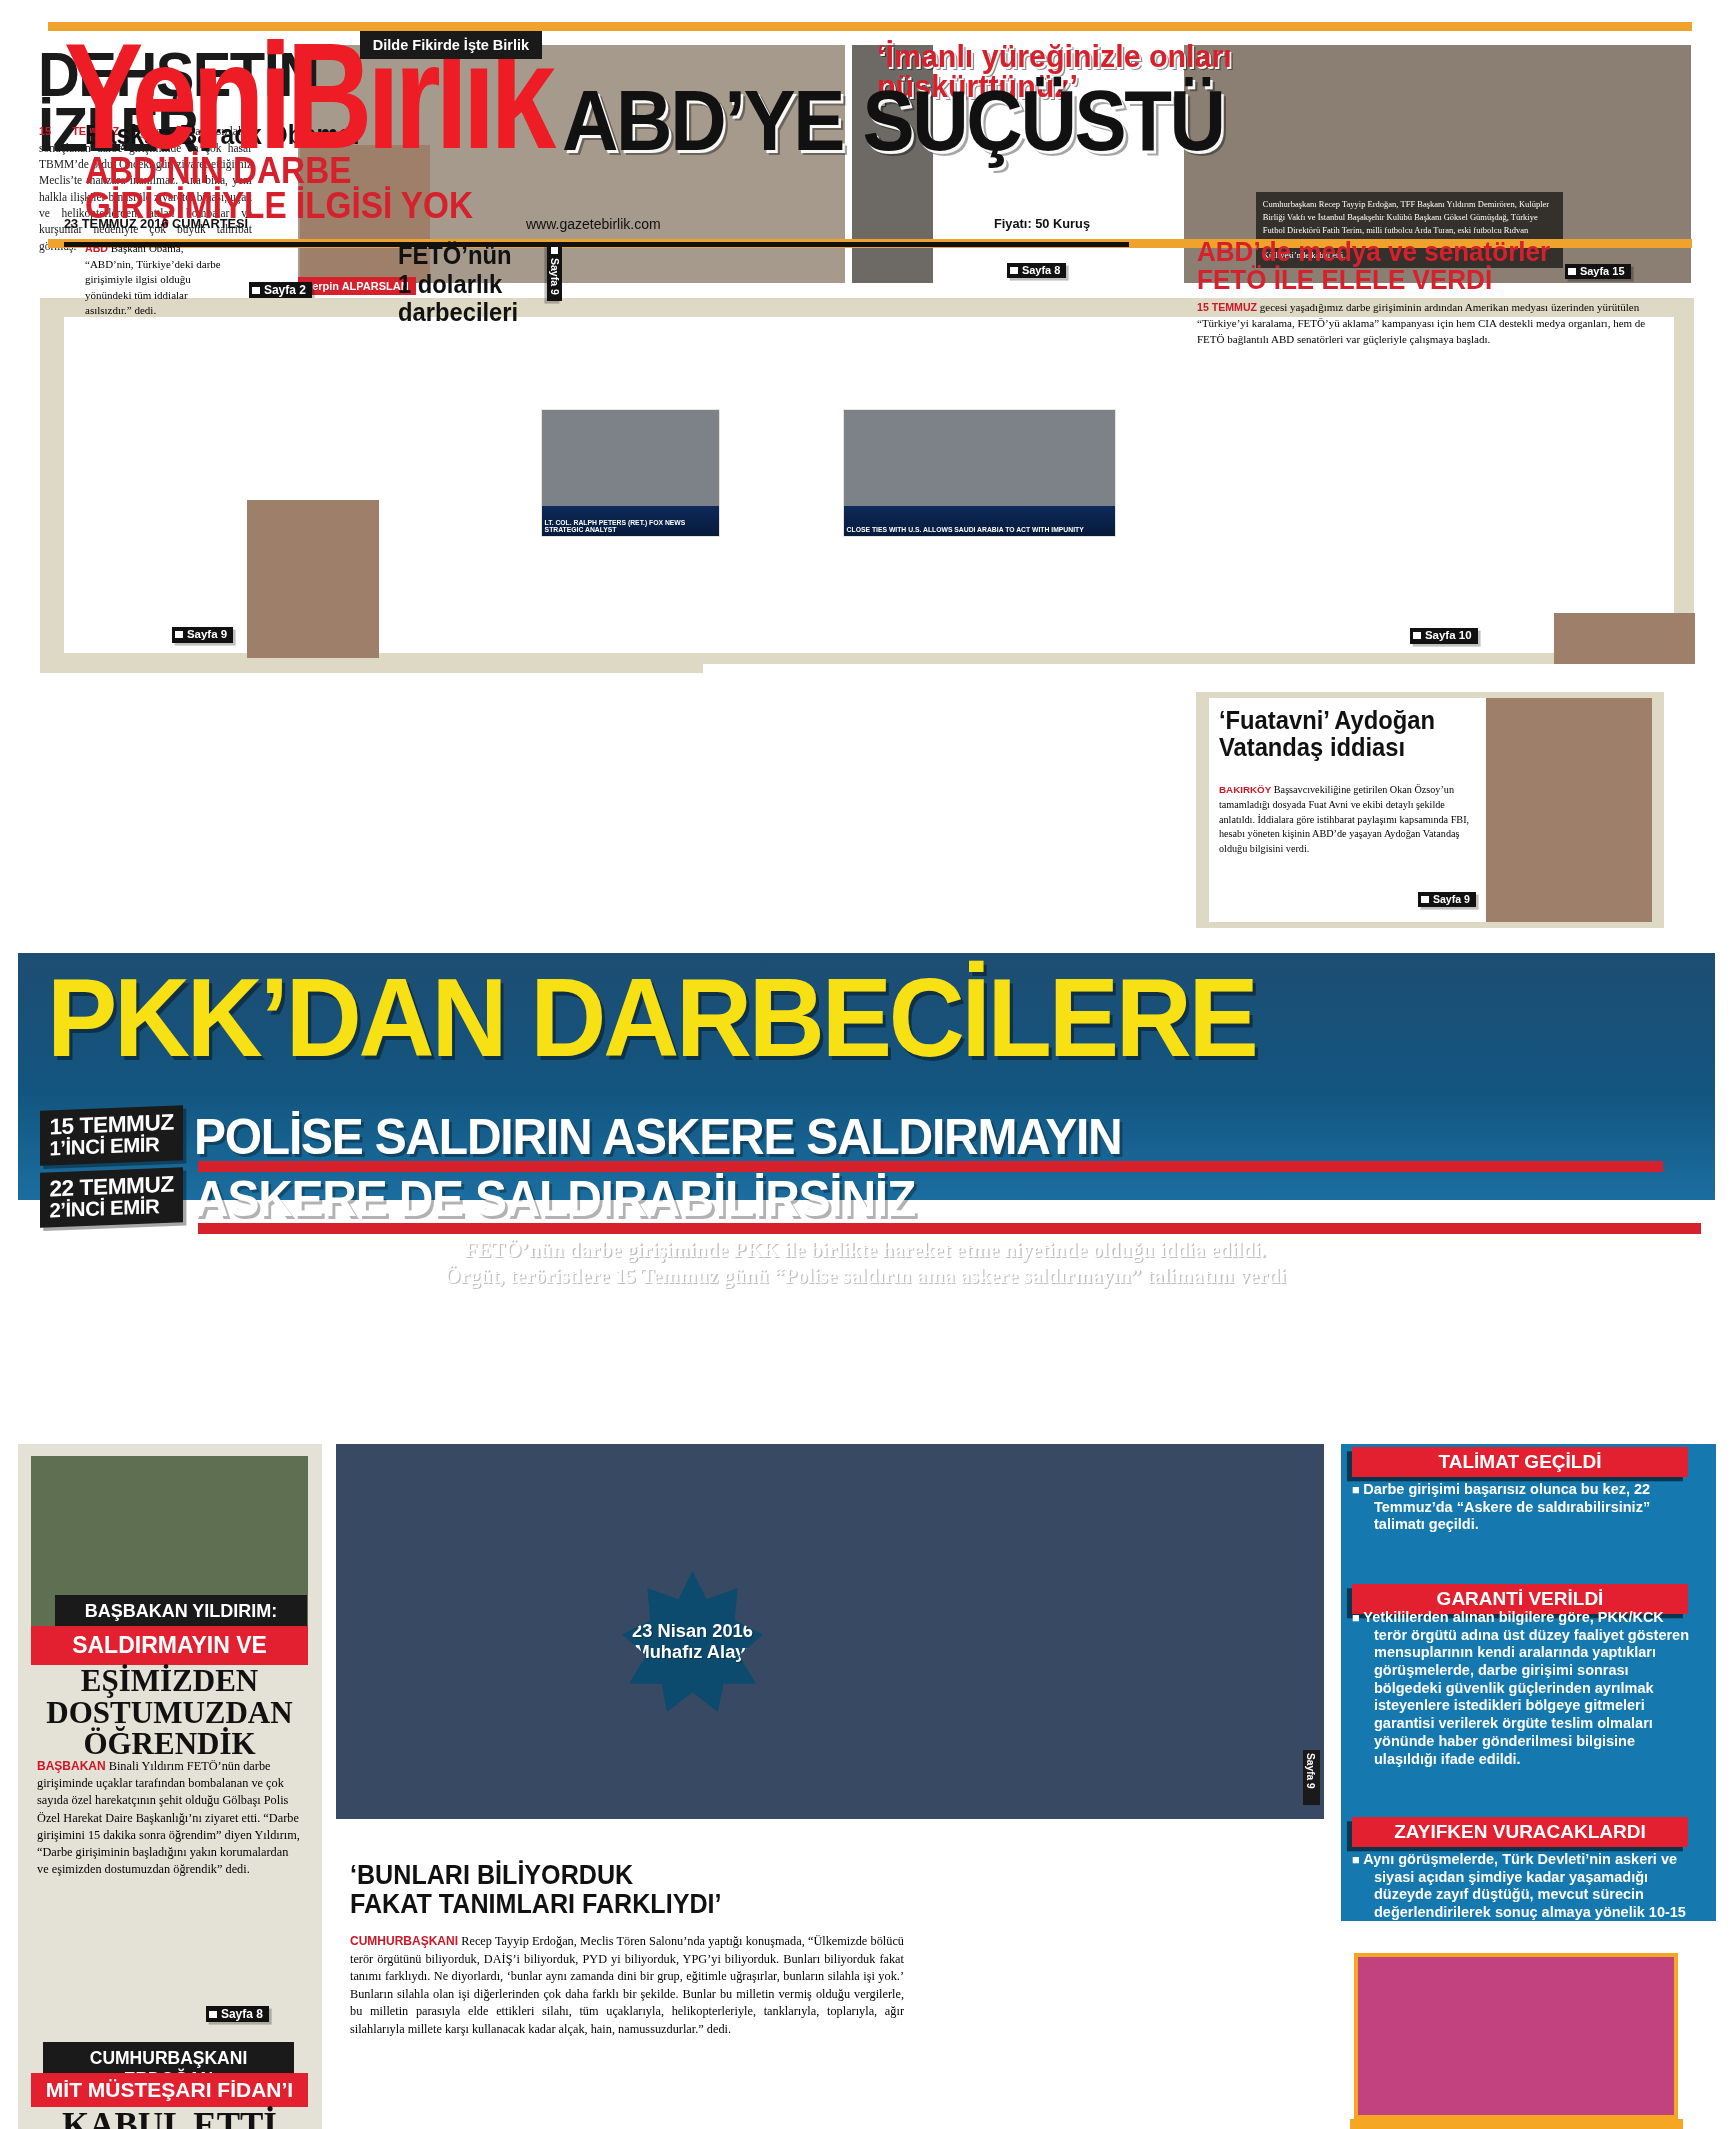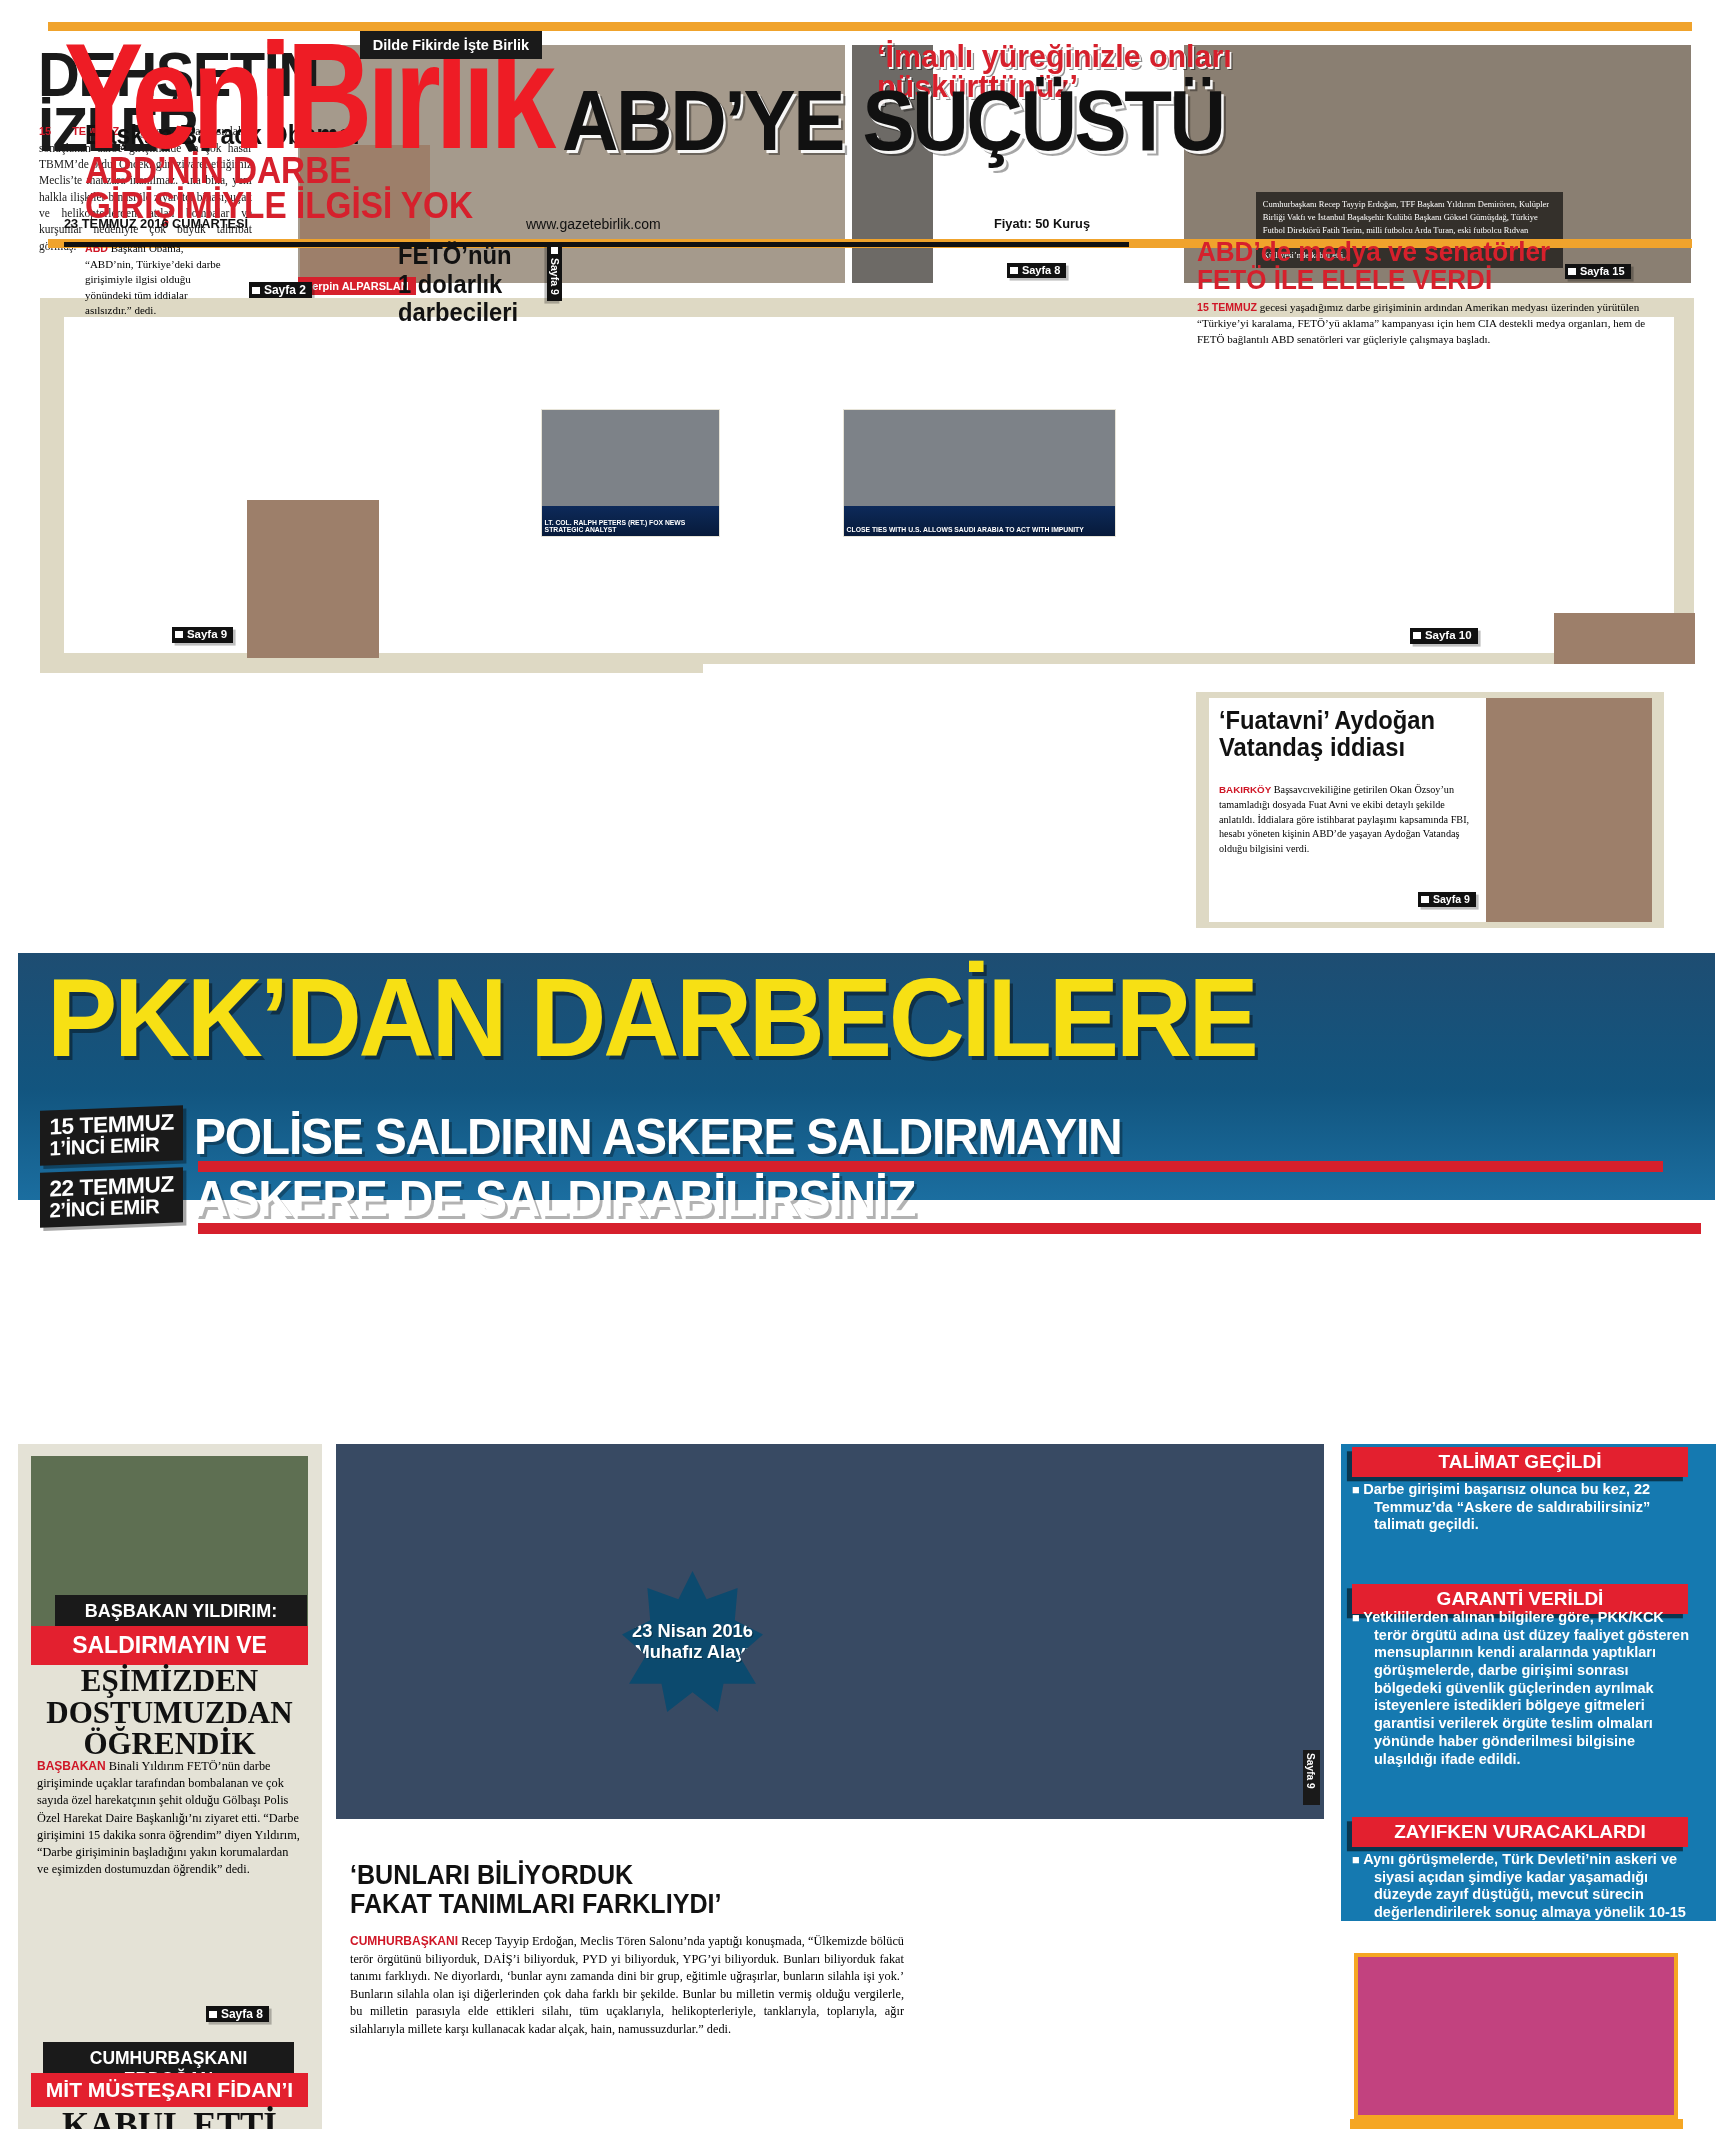--- a/index.html
+++ b/index.html
@@ -418,20 +418,24 @@
   <div class="emir-badge" id="emir2">
     <span>22 TEMMUZ</span>
     <small>2’İNCİ EMİR</small>
   </div>
 
   <div class="redline" id="redline1"></div>
   <div class="sub-white" id="sub1">POLİSE SALDIRIN ASKERE SALDIRMAYIN</div>
   <div class="redline" id="redline2"></div>
   <div class="sub-white" id="sub2">ASKERE DE SALDIRABİLİRSİNİZ</div>
 
+  <div class="abs" id="spot">
+    <div>FETÖ’nün darbe girişiminde PKK ile birlikte hareket etme niyetinde olduğu iddia edildi.</div>
+    <div>Örgüt, teröristlere 15 Temmuz günü “Polise saldırın ama askere saldırmayın” talimatını verdi</div>
+  </div>
 
   <div class="abs" id="colleft"></div>
   <div class="abs photo green" id="left-photo"></div>
   <div class="abs" id="basbakan-kicker">BAŞBAKAN YILDIRIM:</div>
   <div class="abs" id="korumalardan">SALDIRMAYIN VE</div>
   <div class="abs" id="esimizden">EŞİMİZDEN DOSTUMUZDAN ÖĞRENDİK</div>
   <div class="abs" id="basbakan-body">
     <span class="red sans" style="font-weight:bold; font-size:12px;">BAŞBAKAN</span>
     <span>Binali Yıldırım FETÖ’nün darbe girişiminde uçaklar tarafından bombalanan ve çok sayıda özel harekatçının şehit olduğu Gölbaşı Polis Özel Harekat Daire Başkanlığı’nı ziyaret etti. “Darbe girişimini 15 dakika sonra öğrendim” diyen Yıldırım, “Darbe girişiminin başladığını yakın korumalardan ve eşimizden dostumuzdan öğrendik” dedi.</span>
   </div>

